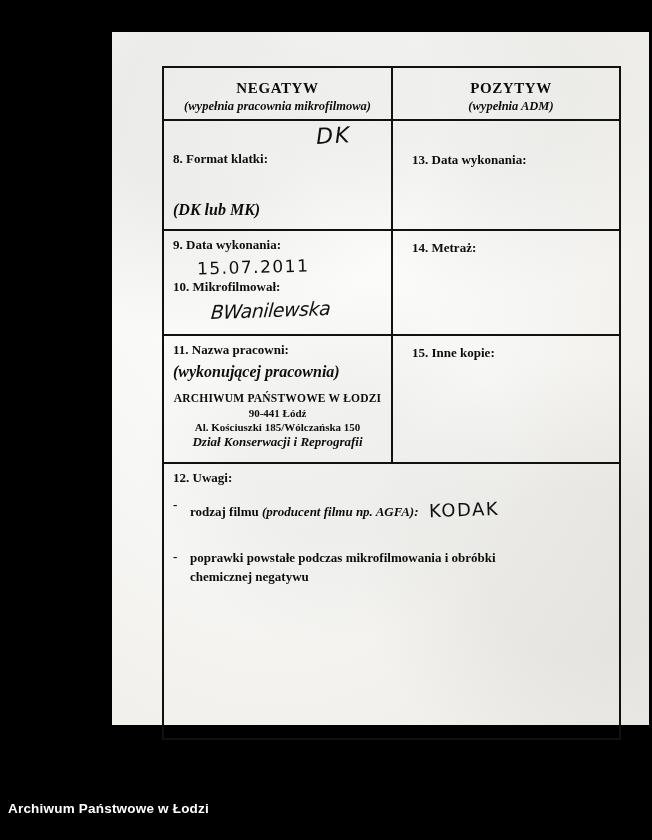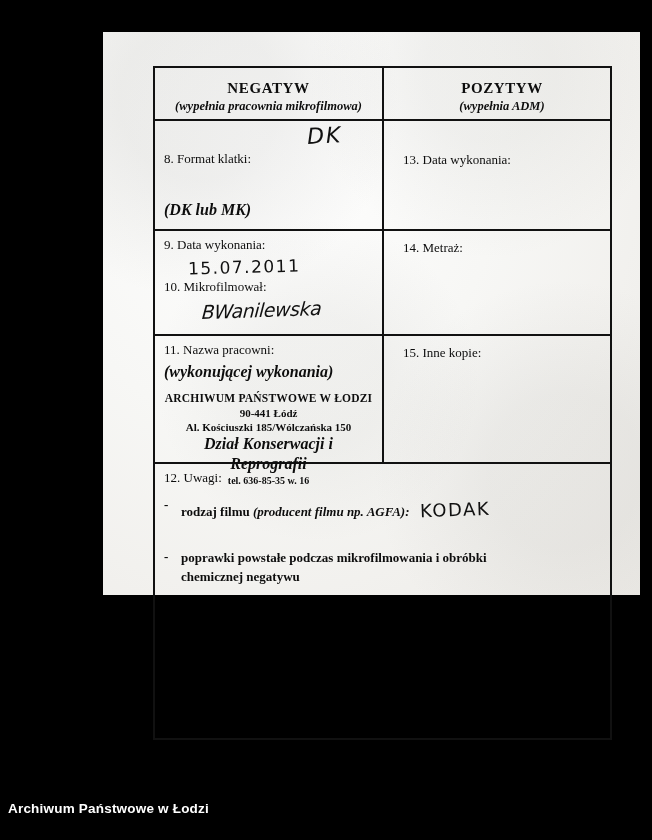--- a/index.html
+++ b/index.html
@@ -11,24 +11,24 @@
     width: 652px;
     height: 840px;
     overflow: hidden;
     position: relative;
     font-family: "Liberation Serif", serif;
   }
 
   
   #paper {
     position: absolute;
-    left: 103px;
+    left: 112px;
     top: 32px;
     width: 537px;
-    height: 563px;
+    height: 693px;
     background:
       radial-gradient(ellipse at 30% 20%, #ffffff 0%, #f7f7f5 45%, #eceae6 100%);
     box-shadow: 0 0 3px rgba(0,0,0,0.35);
   }
   
   #paper::after {
     content: "";
     position: absolute;
     inset: 0;
     background:
@@ -88,21 +88,21 @@
   }
   .col-sub {
     text-align: center;
     font-style: italic;
     font-weight: bold;
     font-size: 12.5px;
     margin-top: 2px;
     color: #0d0d0d;
   }
   .field-label {
-    font-weight: normal;
+    font-weight: bold;
     font-size: 13px;
     color: #0d0d0d;
   }
   .field-note {
     font-style: italic;
     font-weight: bold;
     font-size: 16px;
     color: #0d0d0d;
   }
 
@@ -156,21 +156,21 @@
     font-size: 11.5px;
     letter-spacing: 0.2px;
   }
   .addr-line {
     font-weight: bold;
     font-size: 11px;
   }
   .addr-dept {
     font-weight: bold;
     font-style: italic;
-    font-size: 16px;
+    font-size: 13px;
   }
   .addr-tel {
     font-weight: bold;
     font-size: 10px;
   }
 
   
   .bullet-row {
     display: flex;
     margin-top: 11px;
@@ -252,27 +252,26 @@
       </div>
       <div class="cell-right">
         <span class="field-label">14. Metraż:</span>
         <span class="hand"></span>
       </div>
     </div>
 
     <div class="row" style="height:128px;">
       <div class="cell-left">
         <div class="field-label">11. Nazwa pracowni:</div>
-        <div class="field-note" style="margin-top:5px;">(wykonującej wykonania)</div>
+        <div class="field-note" style="margin-top:5px;">(wykonującej pracownia)</div>
         <div class="addr">
           <div class="addr-name">ARCHIWUM PAŃSTWOWE W ŁODZI</div>
           <div class="addr-line">90-441 Łódź</div>
           <div class="addr-line">Al. Kościuszki 185/Wólczańska 150</div>
           <div class="addr-dept">Dział Konserwacji i Reprografii</div>
-          <div class="addr-tel">tel. 636-85-35 w. 16</div>
         </div>
       </div>
       <div class="cell-right">
         <span class="field-label">15. Inne kopie:</span>
         <span class="hand"></span>
       </div>
     </div>
 
     <div class="row" style="height:276px;border-radius:18px;">
       <div class="cell-full">

